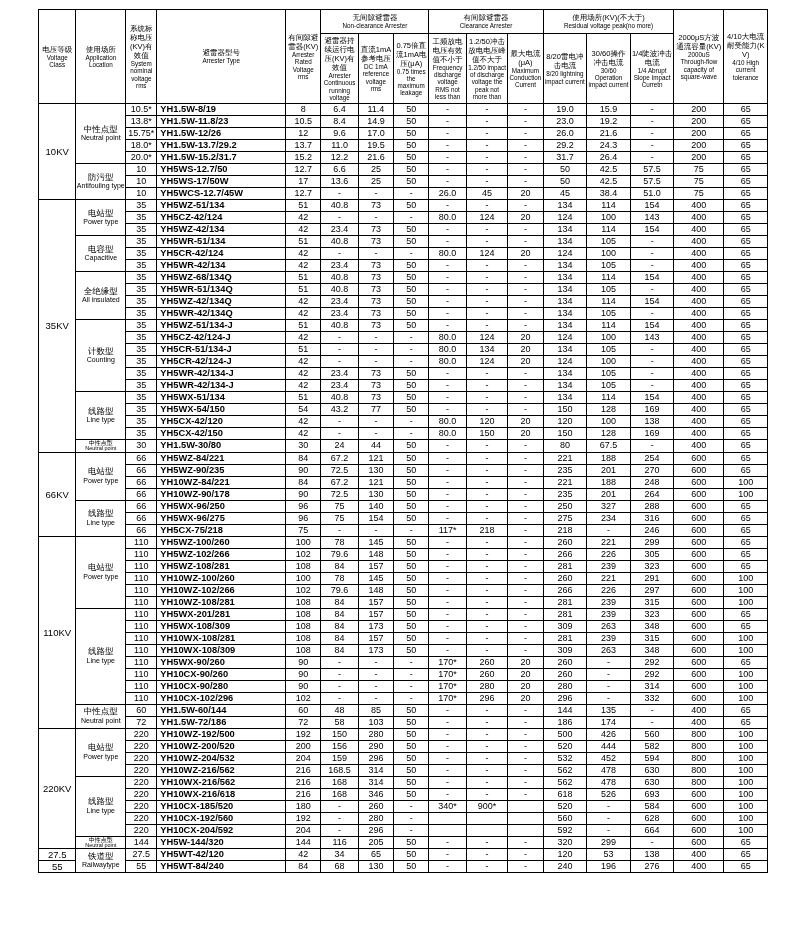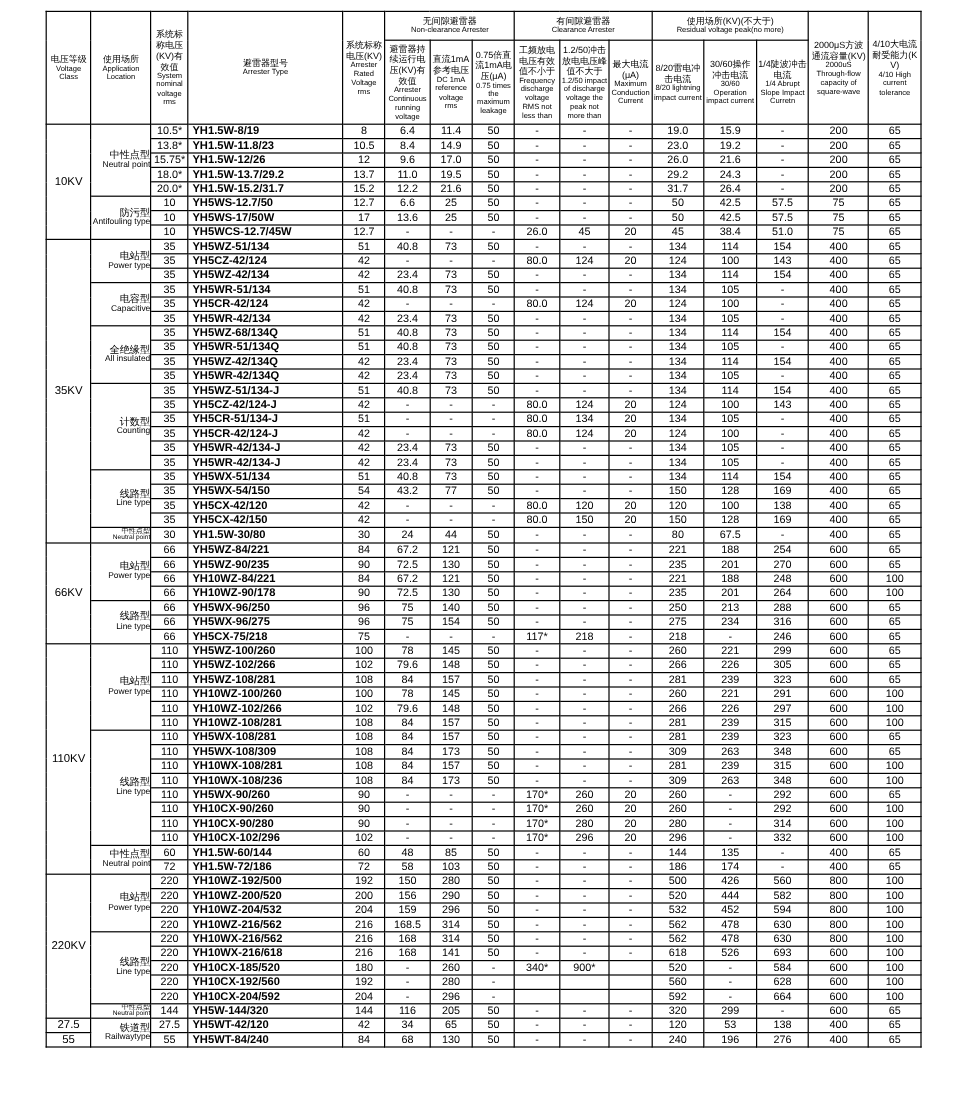--- a/index.html
+++ b/index.html
@@ -11,21 +11,21 @@
   th, td { border:1px solid #000; text-align:center; vertical-align:middle;
            overflow:hidden; padding:0; }
   thead th { font-weight:normal; padding:1px; }
   thead .h1 th { height:24px; }
   thead .h2 th { height:70px; }
   .zh { display:block; font-size:7.5px; line-height:1.2; word-break:break-all; }
   .en { display:block; font-size:6.3px; line-height:1.12; word-break:break-word; }
   tbody td { font-size:9px; height:12px; line-height:11px; white-space:nowrap; }
   tbody td.model { text-align:left; padding-left:3px; font-weight:bold; font-size:9.3px; }
   tbody td.vc  { font-size:9.5px; white-space:normal; }
-  tbody td.app { font-size:8.5px; white-space:normal; line-height:1.15;text-align:right; }
+  tbody td.app { font-size:8.5px; white-space:normal; line-height:1.15; }
   tbody td.app .en2 { font-size:7px; display:block; }
   tbody td.app.small { font-size:6px; line-height:1; }
   tbody td.app.small .en2 { font-size:5.5px; display:block; }
 </style>
 </head>
 <body>
 
 <div class="page">
   <table>
     <colgroup>
@@ -58,21 +58,21 @@
         </th>
         <th rowspan="2">
           <span class="zh">系统标称电压(KV)有效值</span>
           <span class="en">System nominal voltage rms</span>
         </th>
         <th rowspan="2">
           <span class="zh">避雷器型号</span>
           <span class="en">Arrester Type</span>
         </th>
         <th rowspan="2">
-          <span class="zh">系统标称电压(KV)</span>
+          <span class="zh">有间隙避雷器(KV)</span>
           <span class="en">Arrester Rated Voltage rms</span>
         </th>
         <th colspan="3">
           <span class="zh">无间隙避雷器</span>
           <span class="en">Non-clearance Arrester</span>
         </th>
         <th colspan="3">
           <span class="zh">有间隙避雷器</span>
           <span class="en">Clearance Arrester</span>
         </th>
@@ -674,21 +674,21 @@
           <td>66</td>
           <td class="model">YH5WX-96/250</td>
           <td>96</td>
           <td>75</td>
           <td>140</td>
           <td>50</td>
           <td>-</td>
           <td>-</td>
           <td>-</td>
           <td>250</td>
-          <td>213</td>
+          <td>327</td>
           <td>288</td>
           <td>600</td>
           <td>65</td>
         </tr>
         <tr>
           <td>66</td>
           <td class="model">YH5WX-96/275</td>
           <td>96</td>
           <td>75</td>
           <td>154</td>
@@ -812,21 +812,21 @@
           <td>-</td>
           <td>281</td>
           <td>239</td>
           <td>315</td>
           <td>600</td>
           <td>100</td>
         </tr>
         <tr>
           <td class="app" rowspan="8"><span class="zh2">线路型</span><span class="en2">Line type</span></td>
           <td>110</td>
-          <td class="model">YH5WX-108/281</td>
+          <td class="model">YH5WX-201/281</td>
           <td>108</td>
           <td>84</td>
           <td>157</td>
           <td>50</td>
           <td>-</td>
           <td>-</td>
           <td>-</td>
           <td>281</td>
           <td>239</td>
           <td>323</td>
@@ -860,21 +860,21 @@
           <td>-</td>
           <td>-</td>
           <td>281</td>
           <td>239</td>
           <td>315</td>
           <td>600</td>
           <td>100</td>
         </tr>
         <tr>
           <td>110</td>
-          <td class="model">YH10WX-108/236</td>
+          <td class="model">YH10WX-108/309</td>
           <td>108</td>
           <td>84</td>
           <td>173</td>
           <td>50</td>
           <td>-</td>
           <td>-</td>
           <td>-</td>
           <td>309</td>
           <td>263</td>
           <td>348</td>
@@ -1059,21 +1059,21 @@
           <td>478</td>
           <td>630</td>
           <td>800</td>
           <td>100</td>
         </tr>
         <tr>
           <td>220</td>
           <td class="model">YH10WX-216/618</td>
           <td>216</td>
           <td>168</td>
-          <td>141</td>
+          <td>346</td>
           <td>50</td>
           <td>-</td>
           <td>-</td>
           <td>-</td>
           <td>618</td>
           <td>526</td>
           <td>693</td>
           <td>600</td>
           <td>100</td>
         </tr>

